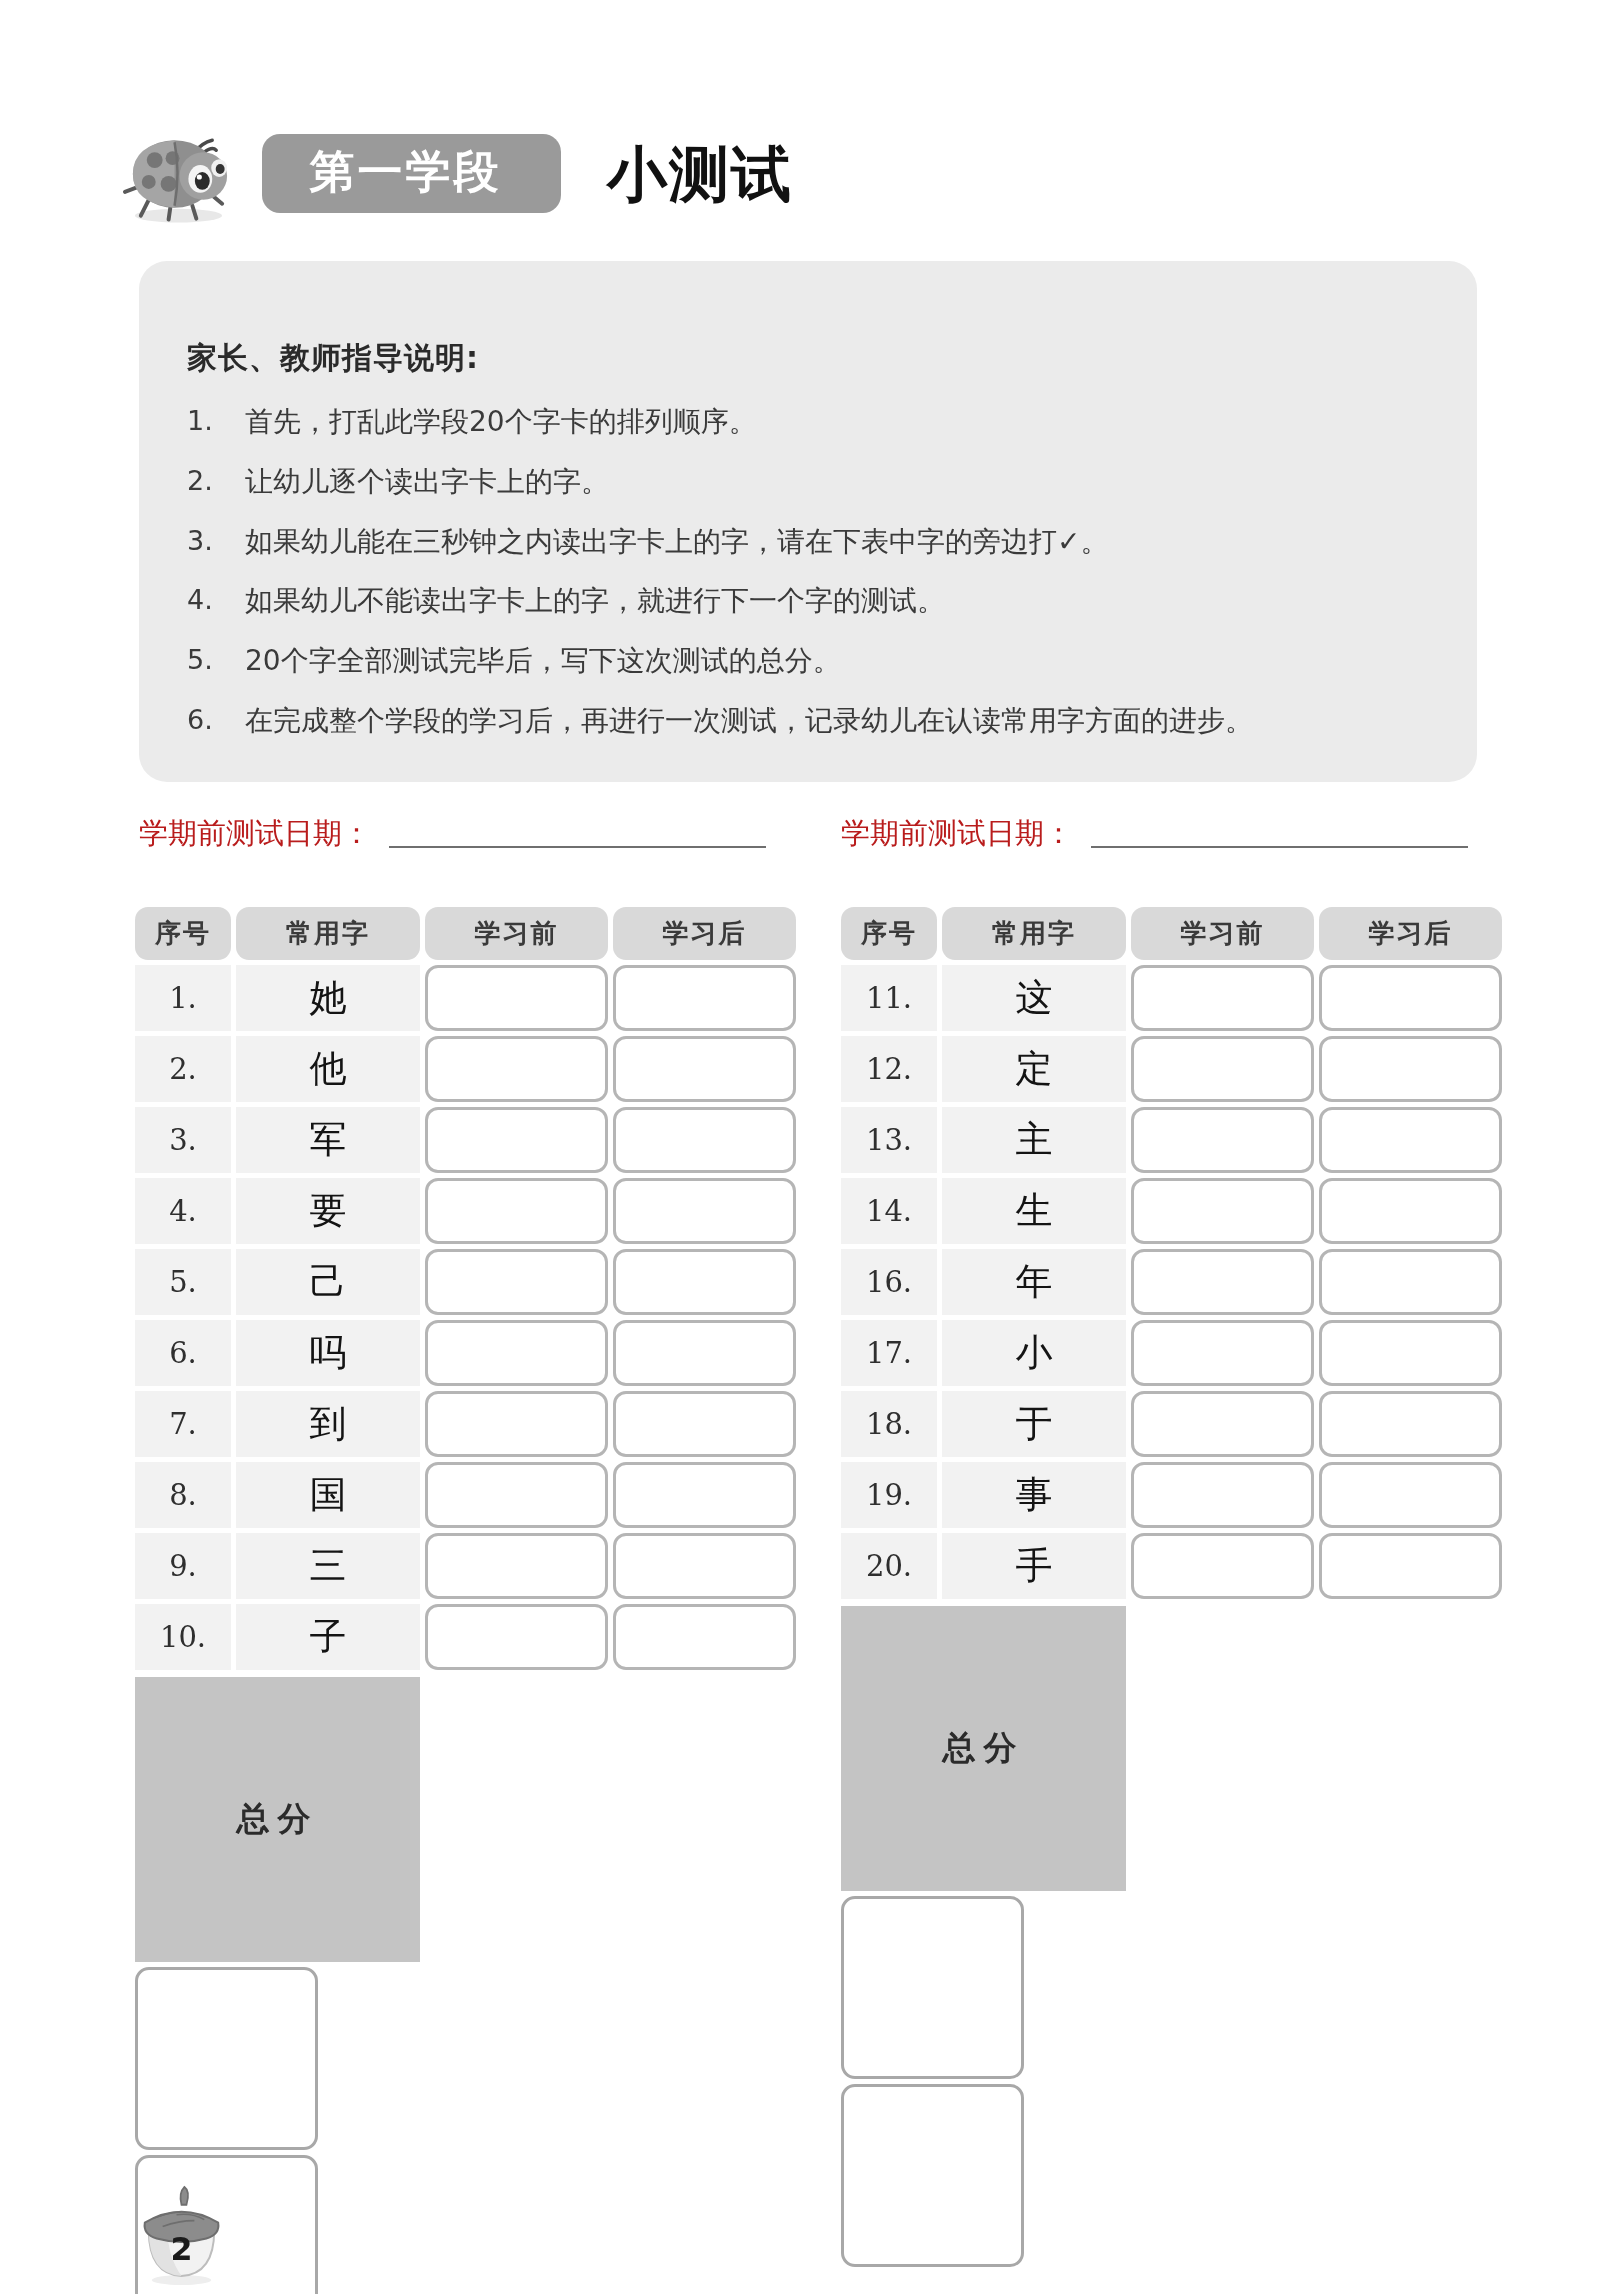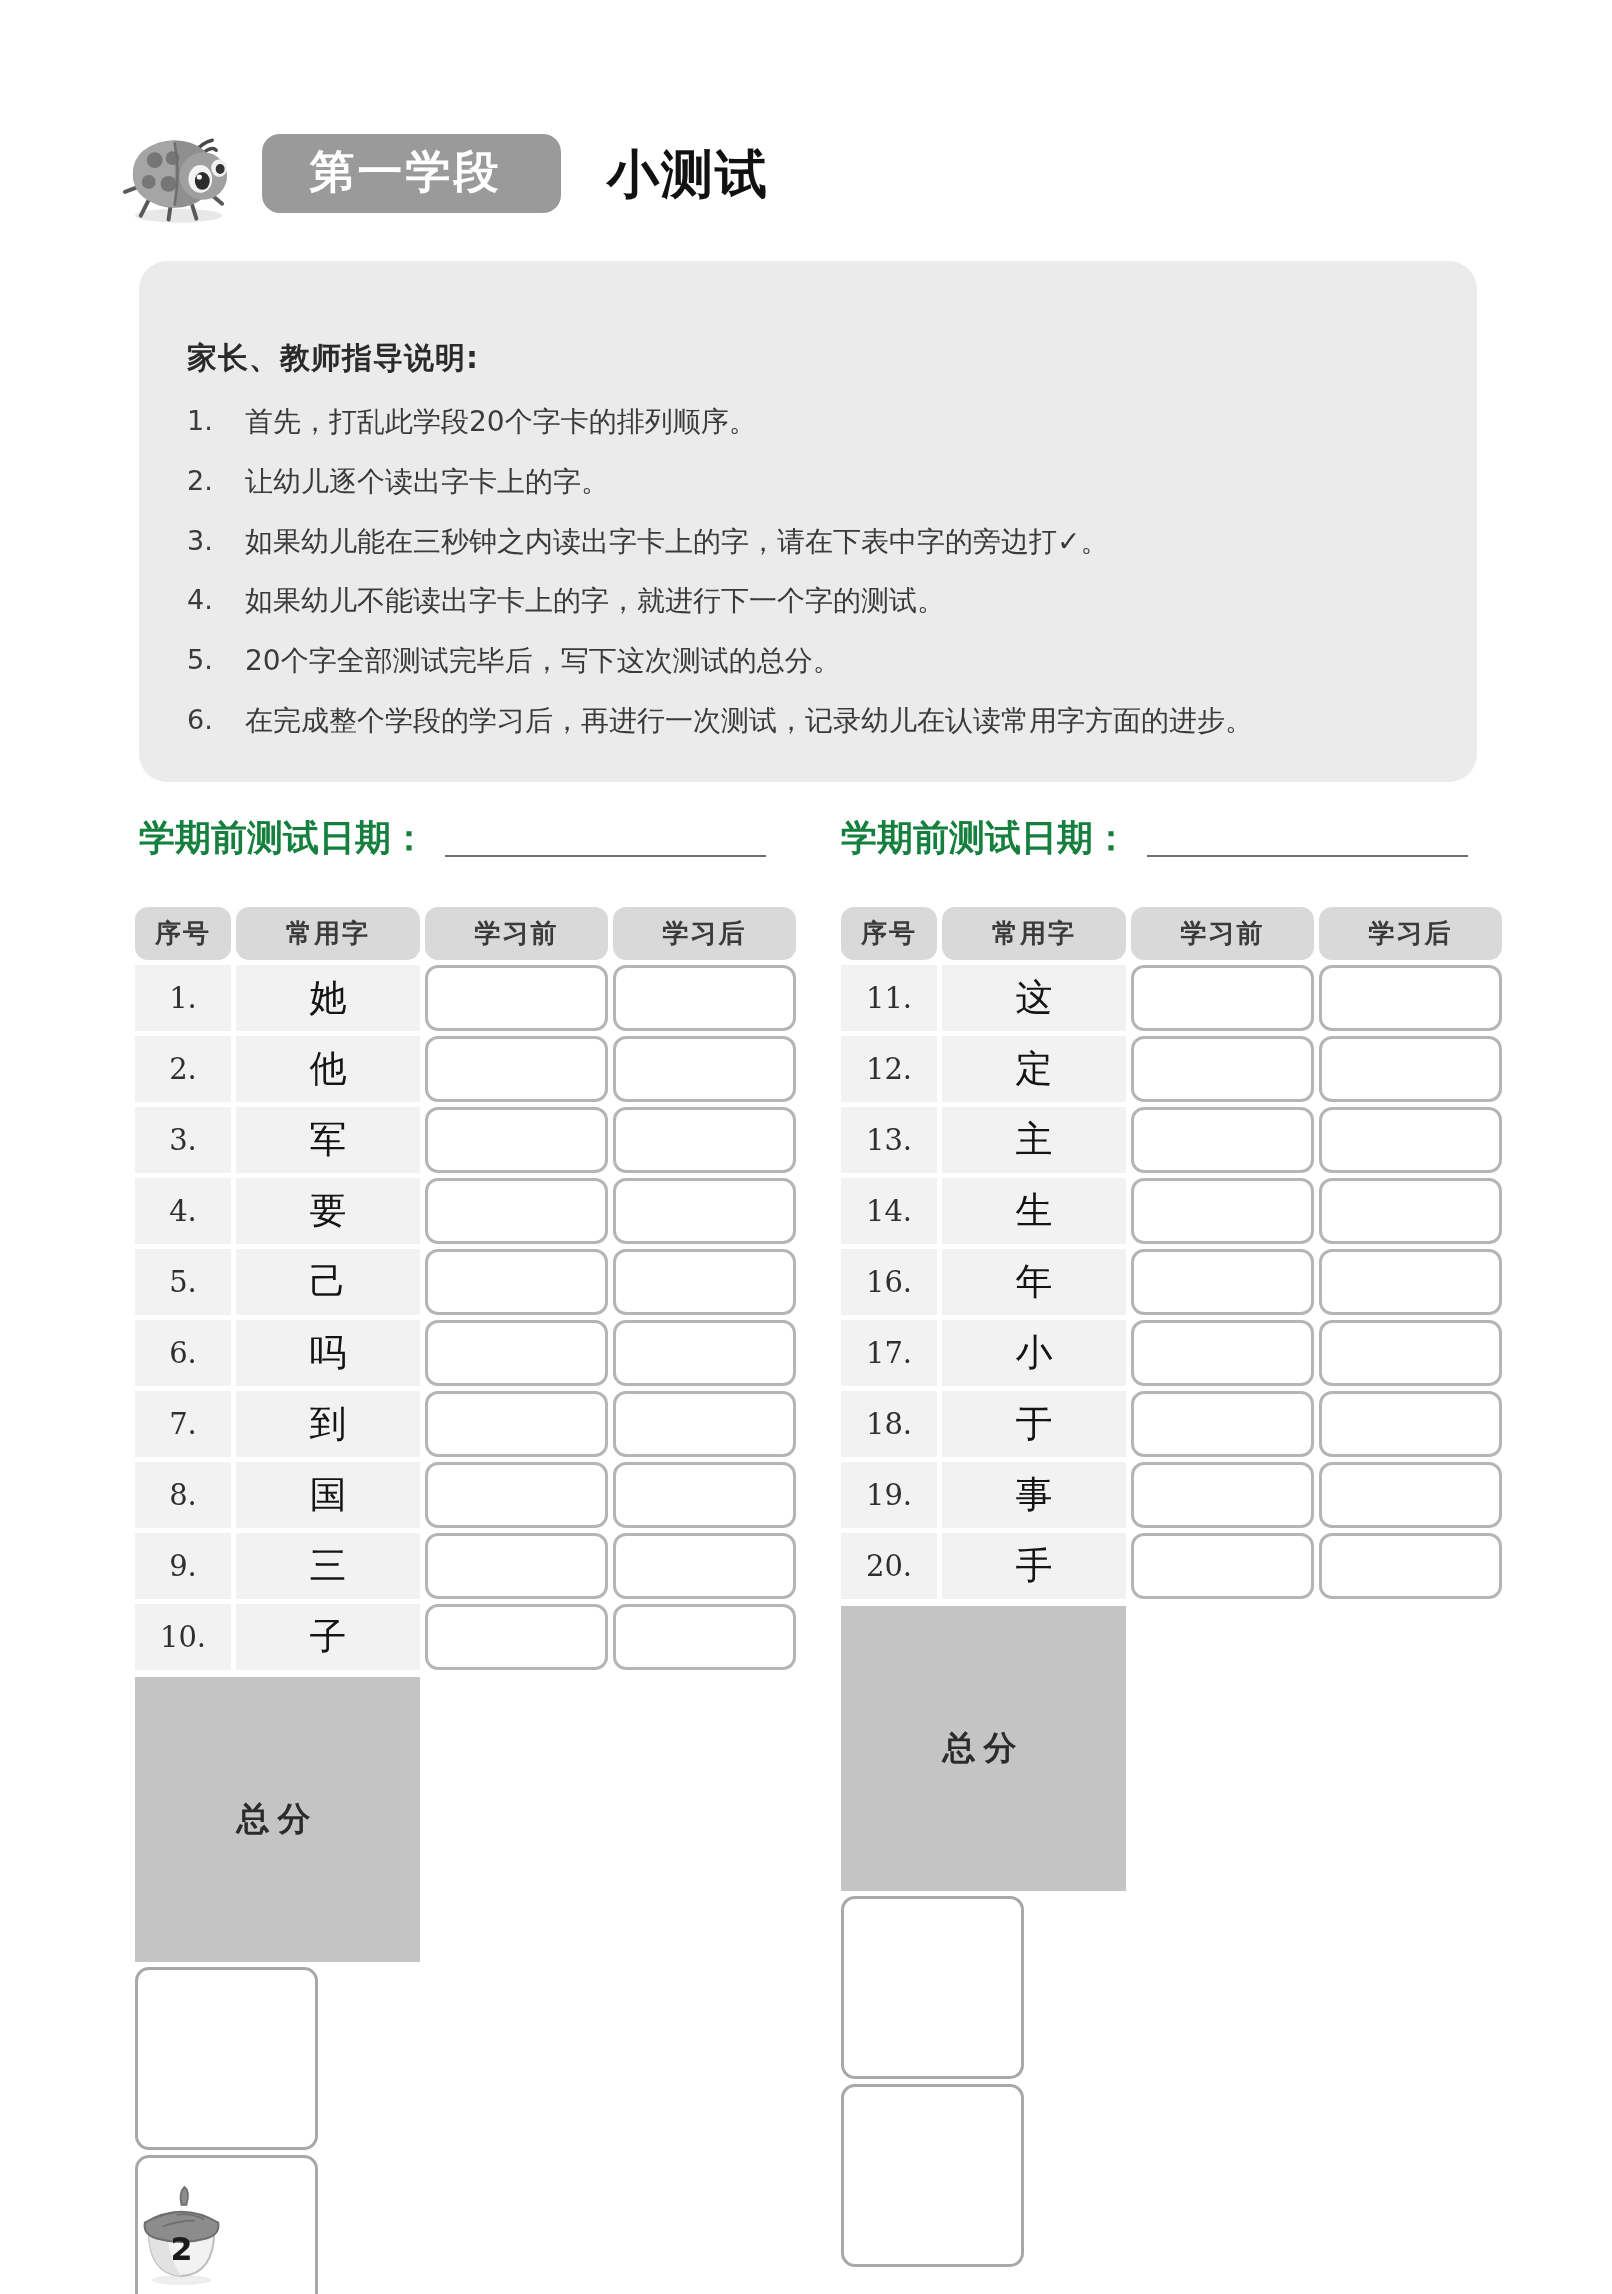--- a/index.html
+++ b/index.html
@@ -44,21 +44,21 @@
   .badge-text {
     font-family: "DejaVu Sans", "Liberation Sans", sans-serif;
     font-size: 45px;
     font-weight: bold;
     color: #ffffff;
     letter-spacing: 3px;
     line-height: 1.05;
   }
   .main-title {
     font-family: "DejaVu Sans", "Liberation Sans", sans-serif;
-    font-size: 52px;
+    font-size: 60px;
     font-weight: bold;
     color: #111111;
     letter-spacing: 2px;
     margin-left: 22px;
     line-height: 1;
   }
 
   
   .instructions {
     position: absolute;
@@ -99,23 +99,23 @@
   .date-row {
     position: absolute;
     top: 814px;
     display: flex;
     align-items: flex-end;
     gap: 8px;
   }
   .date-row.left  { left: 139px; width: 627px; }
   .date-row.right { left: 841px; width: 627px; }
   .date-label {
-    font-size: 36px;
-    font-weight: bold;
-    color: #15803d;
+    font-size: 29px;
+    font-weight: normal;
+    color: #b91c1c;
     white-space: nowrap;
   }
   .date-line {
     flex: 1;
     height: 0;
     border-bottom: 2px solid #6f6f6f;
     margin-bottom: 6px;
     margin-left: 10px;
   }
 

